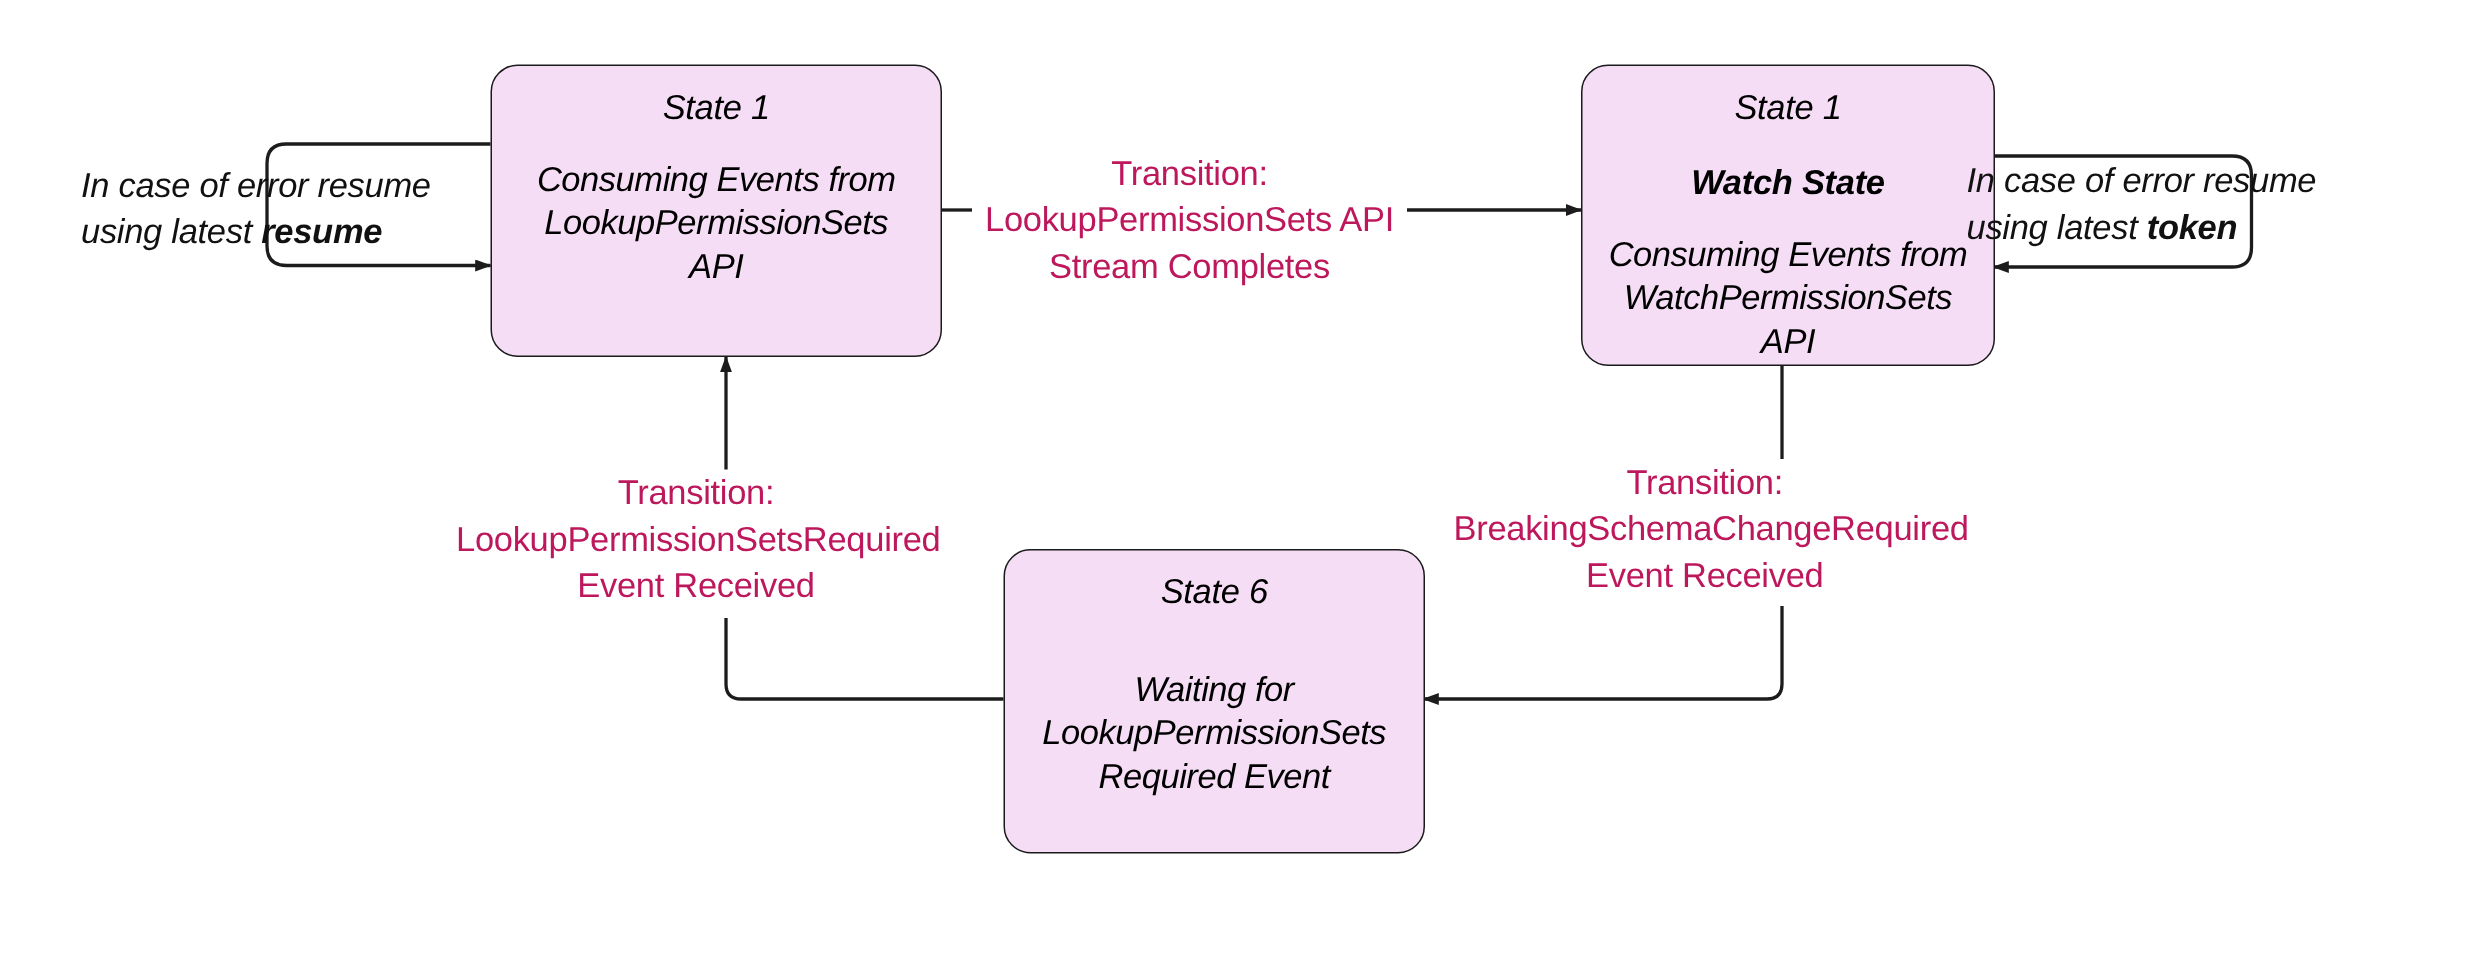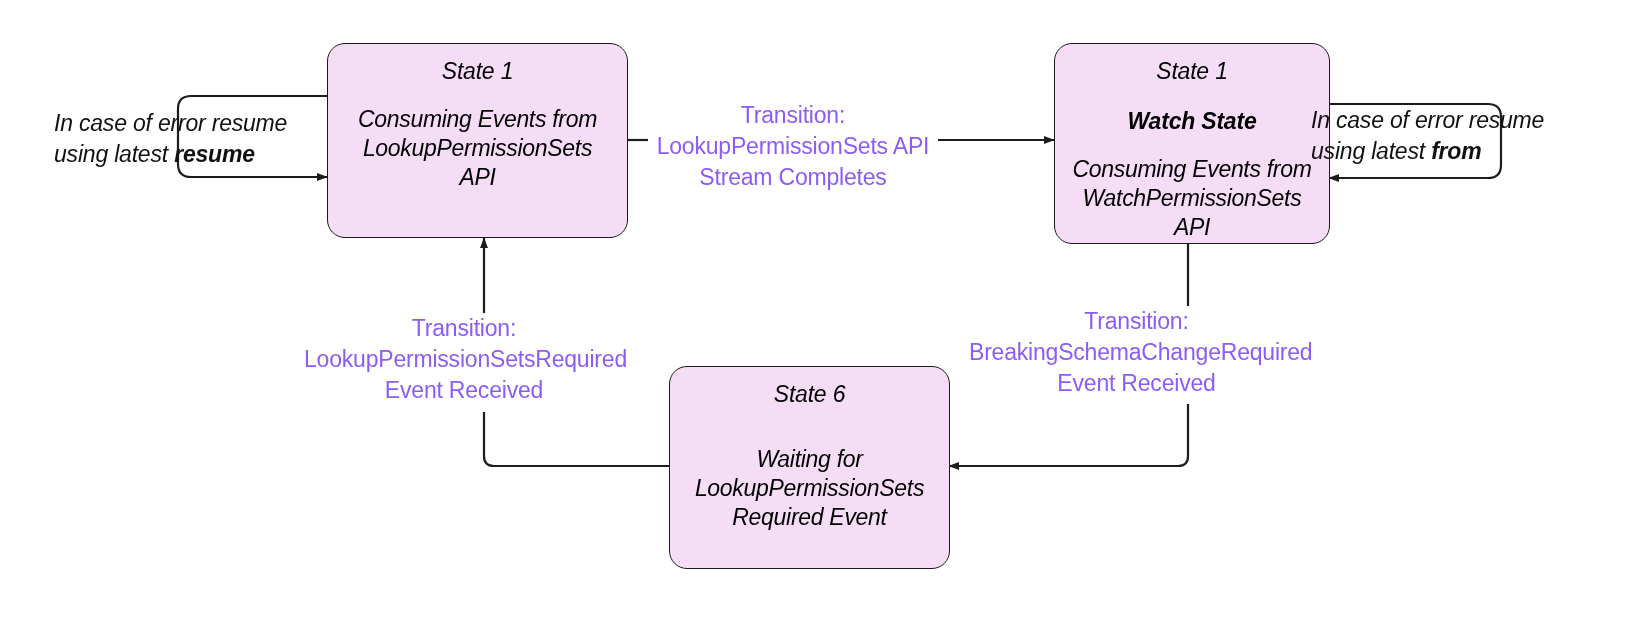--- a/index.html
+++ b/index.html
@@ -59,21 +59,21 @@
     font-weight: 400;
     font-size: 23px;
     line-height: 29px;
     letter-spacing: -0.3px;
     white-space: pre-line;
   }
   .edge-label {
     position: absolute;
     font-size: 23px;
     line-height: 31px;
-    color: #8b5cf6;
+    color: #be185d;
     text-align: center;
     white-space: pre-line;
     letter-spacing: -0.2px;
   }
   .loop-label {
     position: absolute;
     font-style: italic;
     font-size: 23px;
     line-height: 31px;
     color: #111111;
@@ -181,16 +181,16 @@
 LookupPermissionSetsRequired
 Event Received</div>
 
   <div class="loop-label" id="loop-label-left">
     <span>In case of error resume</span><br>
     <span>using latest </span><b>resume</b>
   </div>
 
   <div class="loop-label" id="loop-label-right">
     <span>In case of error resume</span><br>
-    <span>using latest </span><b>from</b>
+    <span>using latest </span><b>token</b>
   </div>
 
 </div>
 
 </body></html>

